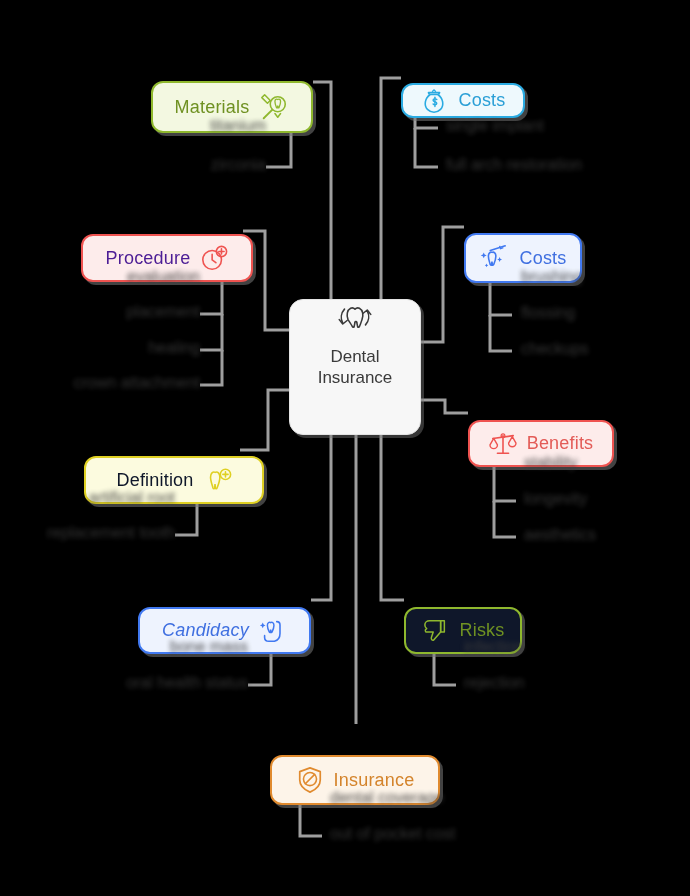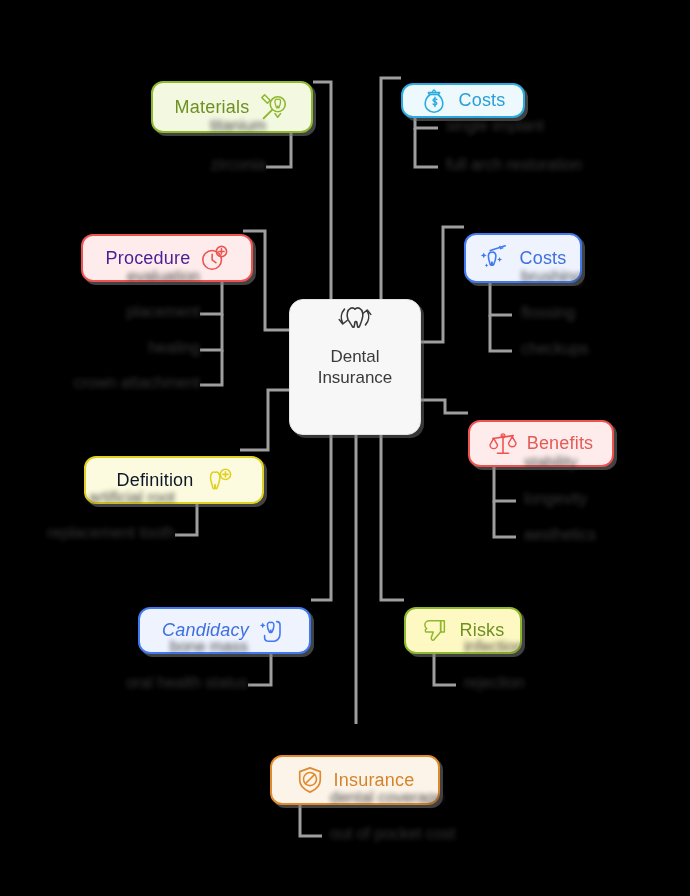--- a/index.html
+++ b/index.html
@@ -226,21 +226,21 @@
       <svg width="28" height="28" viewBox="0 0 30 30">
         <path d="M9 9 c0-2.5 1.8-4 3.5-3 c1.7-1 3.5.5 3.5 3 c0 2.5 -1.3 5.5 -2 7 c-.4.9 -1.2.8 -1.3-.1 l-.2-2.4 -.2 2.4 c-.1.9 -.9 1 -1.3.1 C10.3 14.5 9 11.5 9 9z" fill="none" stroke="#4179f1" stroke-width="1.6"></path>
         <path d="M19 5 c2 0 3.5 1.6 3.5 3.6 l0 9 c0 4 -2.5 7.4 -6 8.4 l-6 0 c-2.5 0 -4.5-1.6 -4.5-4 l0-2" fill="none" stroke="#4179f1" stroke-width="1.7" stroke-linecap="round"></path>
         <path d="M4 6 l1 2 l2 1 l-2 1 l-1 2 l-1-2 l-2-1 l2-1z" fill="#4179f1"></path>
       </svg>
     </span>
   </div>
   <div class="sub l" style="left:108px;top:638px;width:140px;">bone mass</div>
   <div class="sub l" style="left:88px;top:674px;width:160px;">oral health status</div>
 
-  <div class="node" style="left:404px;top:575px;width:118px;height:47px;background:#fef9c3;border-color:#8fb82e;color:#6f9122;">
+  <div class="node" style="left:404px;top:575px;width:118px;height:47px;background:#0f172a;border-color:#8fb82e;color:#6f9122;">
     <span class="ic">
       <svg width="28" height="26" viewBox="0 0 30 28">
         <path d="M20 3 l0 12 M20 3 l4 0 l0 12 l-4 0" fill="none" stroke="#8fb82e" stroke-width="1.6" stroke-linejoin="round"></path>
         <path d="M20 3 L8 3 C5 3 3 5 3 7.5 C3 10 5 11.5 5 11.5 C3.5 12 3 13.5 4 15 l8 0 l-2 6 c-.5 2 1 3.5 2.5 2.8 L20 15z" fill="none" stroke="#8fb82e" stroke-width="1.6" stroke-linejoin="round"></path>
       </svg>
     </span>
     <span class="label">Risks</span>
   </div>
   <div class="sub r" style="left:464px;top:638px;">infection</div>
   <div class="sub r" style="left:464px;top:674px;">rejection</div>

